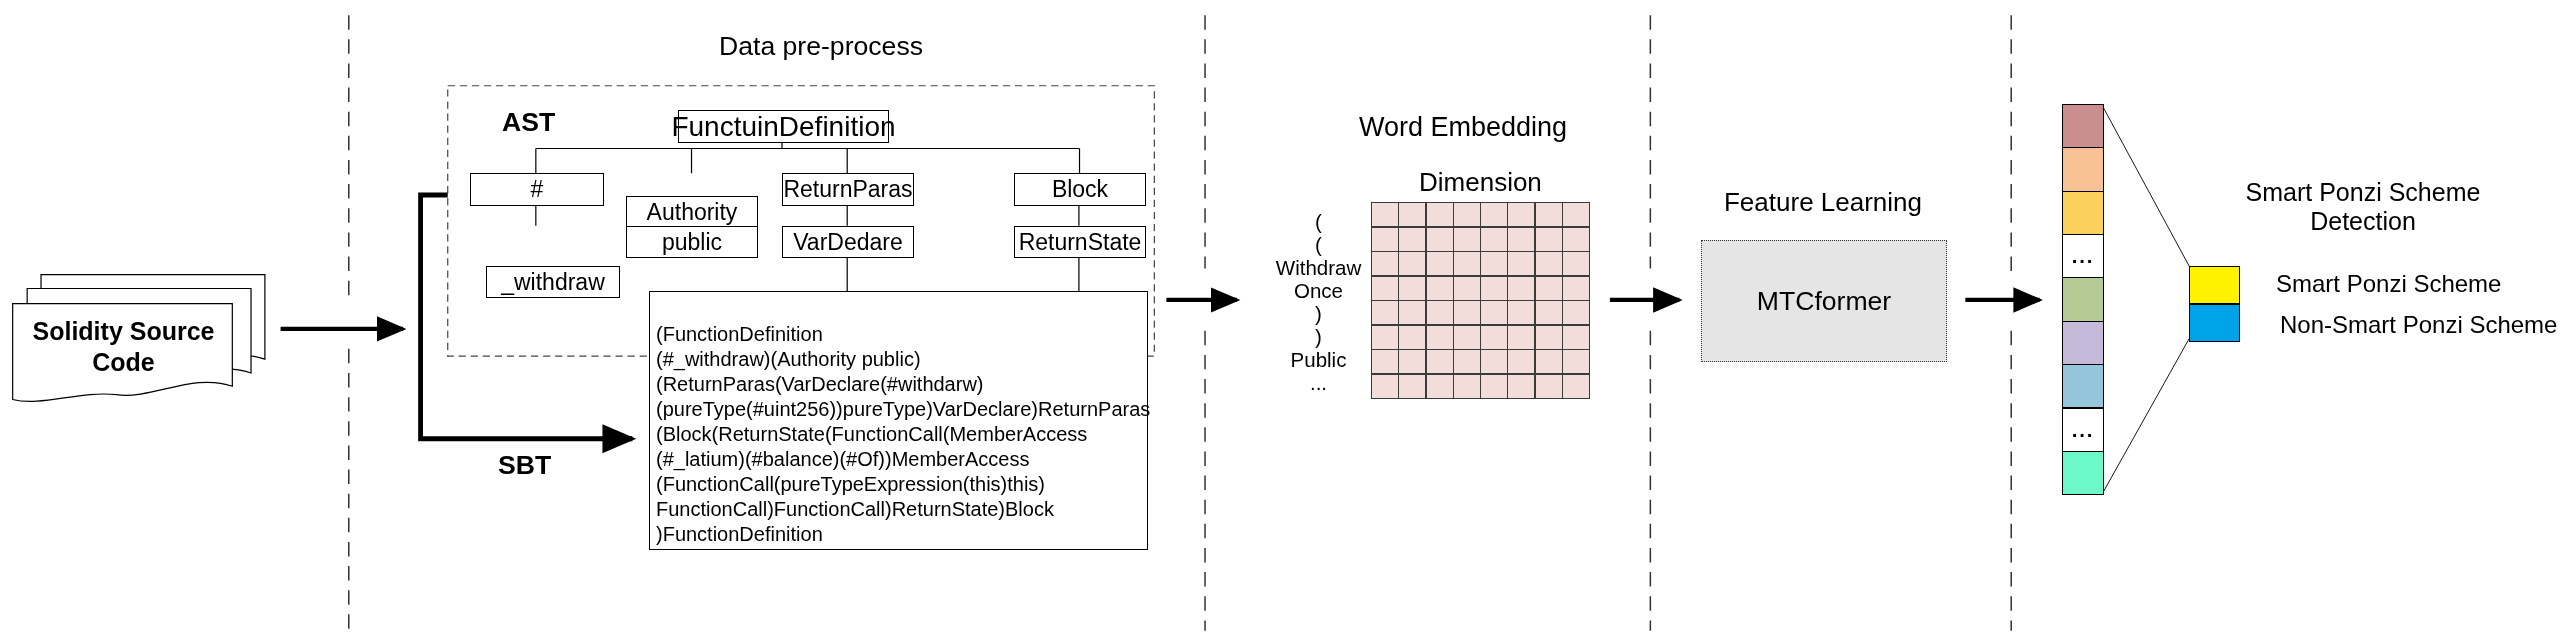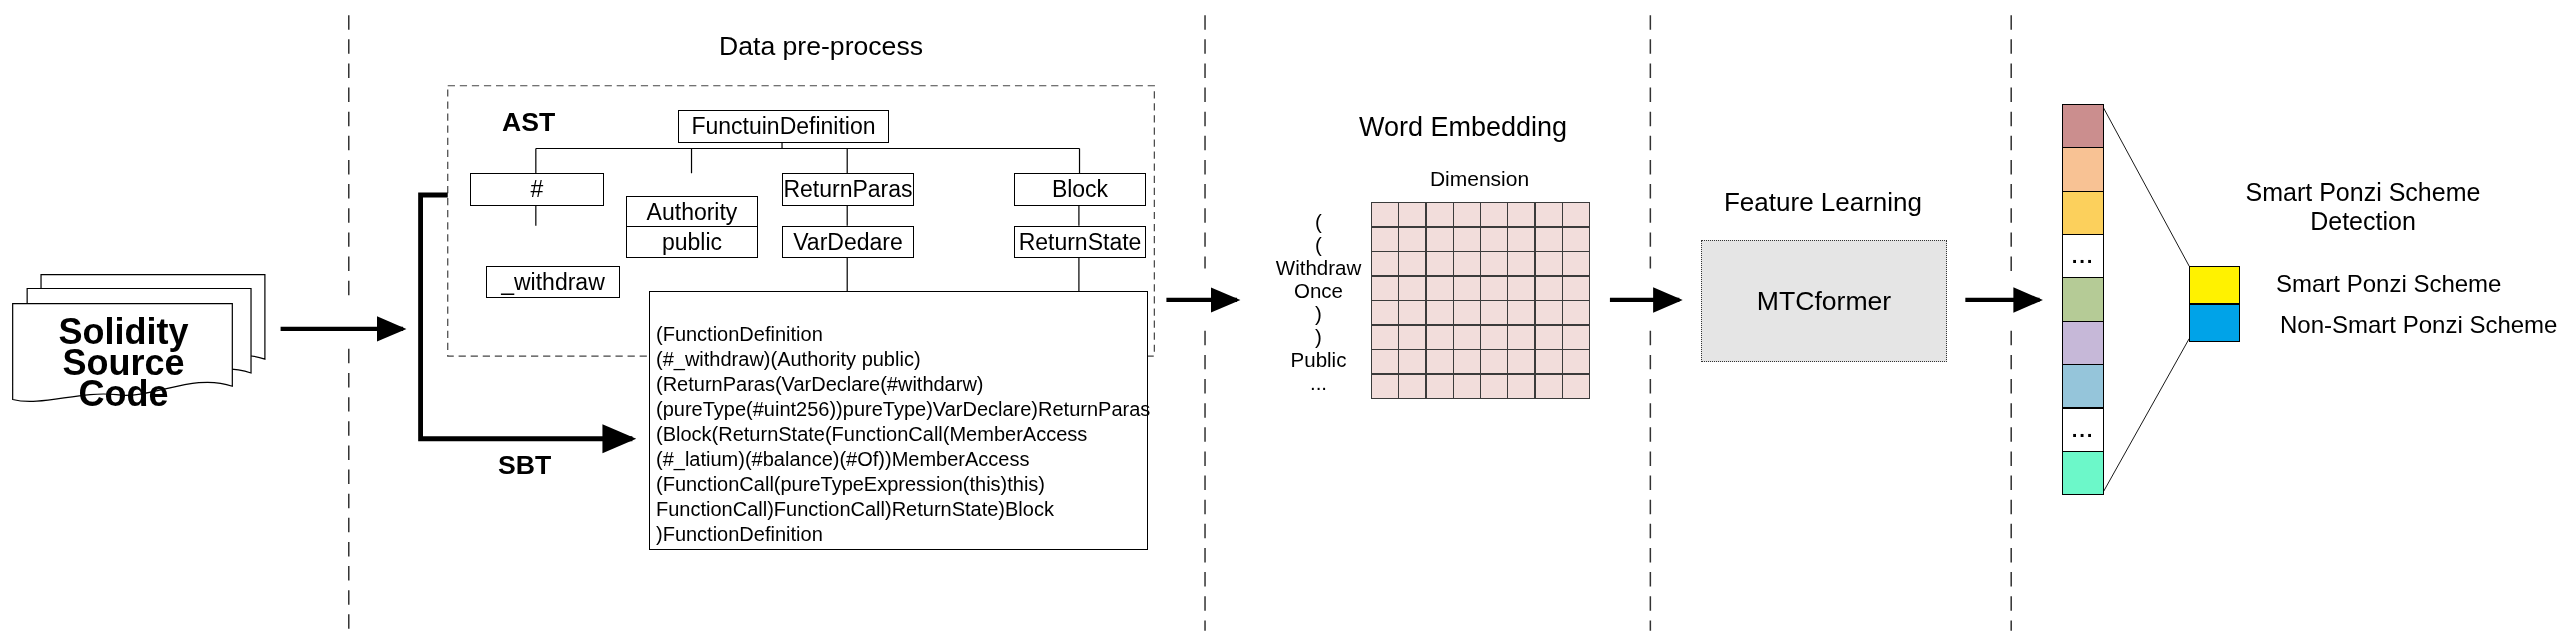--- a/index.html
+++ b/index.html
@@ -4,21 +4,21 @@
 <style>
   html,body{margin:0;padding:0;background:#fff;}
   #canvas{position:relative;width:2576px;height:644px;background:#ffffff;overflow:hidden;
           font-family:"Liberation Sans","DejaVu Sans",sans-serif;color:#000;}
   .abs{position:absolute;}
   .bold{font-weight:bold;}
   .pre{white-space:pre-line;}
   svg.layer{position:absolute;left:0;top:0;z-index:1;}
   .node{position:absolute;z-index:2;border:1.2px solid #000;background:#fff;
         display:flex;align-items:center;justify-content:center;font-size:23px;}
-  .root-node{font-size:23px;}
+  .root-node{font-size:28px;}
   .sbt-box{position:absolute;z-index:3;border:1.8px solid #000;background:#fff;
            font-size:20px;line-height:25px;padding:30px 0 0 6px;white-space:pre-line;
            letter-spacing:0px;}
   .title{position:absolute;z-index:2;font-weight:normal;text-align:center;}
   .emb-grid{position:absolute;z-index:2;display:grid;gap:1.2px;background:#3b3b3b;border:1.2px solid #3b3b3b;}
   .emb-grid>div{width:100%;height:100%;}
   .vec{position:absolute;z-index:2;display:flex;flex-direction:column;gap:1.2px;background:#000;border:1.2px solid #000;}
   .vec>div{flex:1;display:flex;align-items:center;justify-content:center;
            font-weight:bold;font-size:20.5px;letter-spacing:1.8px;}
   .outbox{position:absolute;z-index:2;display:flex;flex-direction:column;gap:1.2px;background:#000;border:1.2px solid #000;}
@@ -68,21 +68,21 @@
       <path d="M2668 497 H2783" stroke-width="7" marker-end="url(#arr)"></path>
       <path d="M3257 497 H3380" stroke-width="7" marker-end="url(#arr)"></path>
     </g>
 
     <g stroke="#000" stroke-width="1.5" fill="none">
       <path d="M3484 175 L3628 441"></path>
       <path d="M3484 818 L3628 561"></path>
     </g>
   </svg>
 
-  <div class="abs bold pre" style="left:24px;top:316px;width:199px;z-index:2;font-size:36px;line-height:31px;text-align:center;">Solidity Source Code</div>
+  <div class="abs bold pre" style="left:24px;top:316px;width:199px;z-index:2;font-size:25px;line-height:31px;text-align:center;">Solidity Source Code</div>
 
   <div class="title" style="left:664px;top:31px;width:314px;font-size:26.6px;">Data pre-process</div>
 
   <div class="abs bold" style="left:502px;top:107px;z-index:2;font-size:26.6px;">AST</div>
 
   <div class="abs bold" style="left:498px;top:450px;width:54px;z-index:2;font-size:26.6px;text-align:left;">SBT</div>
 
   <div class="node root-node" style="left:678px;top:110px;width:209px;height:31px;">FunctuinDefinition</div>
 
   <div class="node" style="left:470px;top:173px;width:132px;height:31px;">#</div>
@@ -100,21 +100,21 @@
 (ReturnParas(VarDeclare(#withdarw)
 (pureType(#uint256))pureType)VarDeclare)ReturnParas
 (Block(ReturnState(FunctionCall(MemberAccess
 (#_latium)(#balance)(#Of))MemberAccess
 (FunctionCall(pureTypeExpression(this)this)
 FunctionCall)FunctionCall)ReturnState)Block
 )FunctionDefinition</div>
 
   <div class="title" style="left:1312px;top:112px;width:302px;font-size:27px;">Word Embedding</div>
 
-  <div class="abs" style="left:1419px;top:167px;width:121px;z-index:2;font-size:21px;text-align:center;">Dimension</div>
+  <div class="abs" style="left:1419px;top:167px;width:121px;z-index:2;font-size:26px;text-align:center;">Dimension</div>
 
   <div class="tokens" style="left:1261px;top:210px;width:115px;">(
 (
 Withdraw
 Once
 )
 )
 Public
 ...</div>
 

